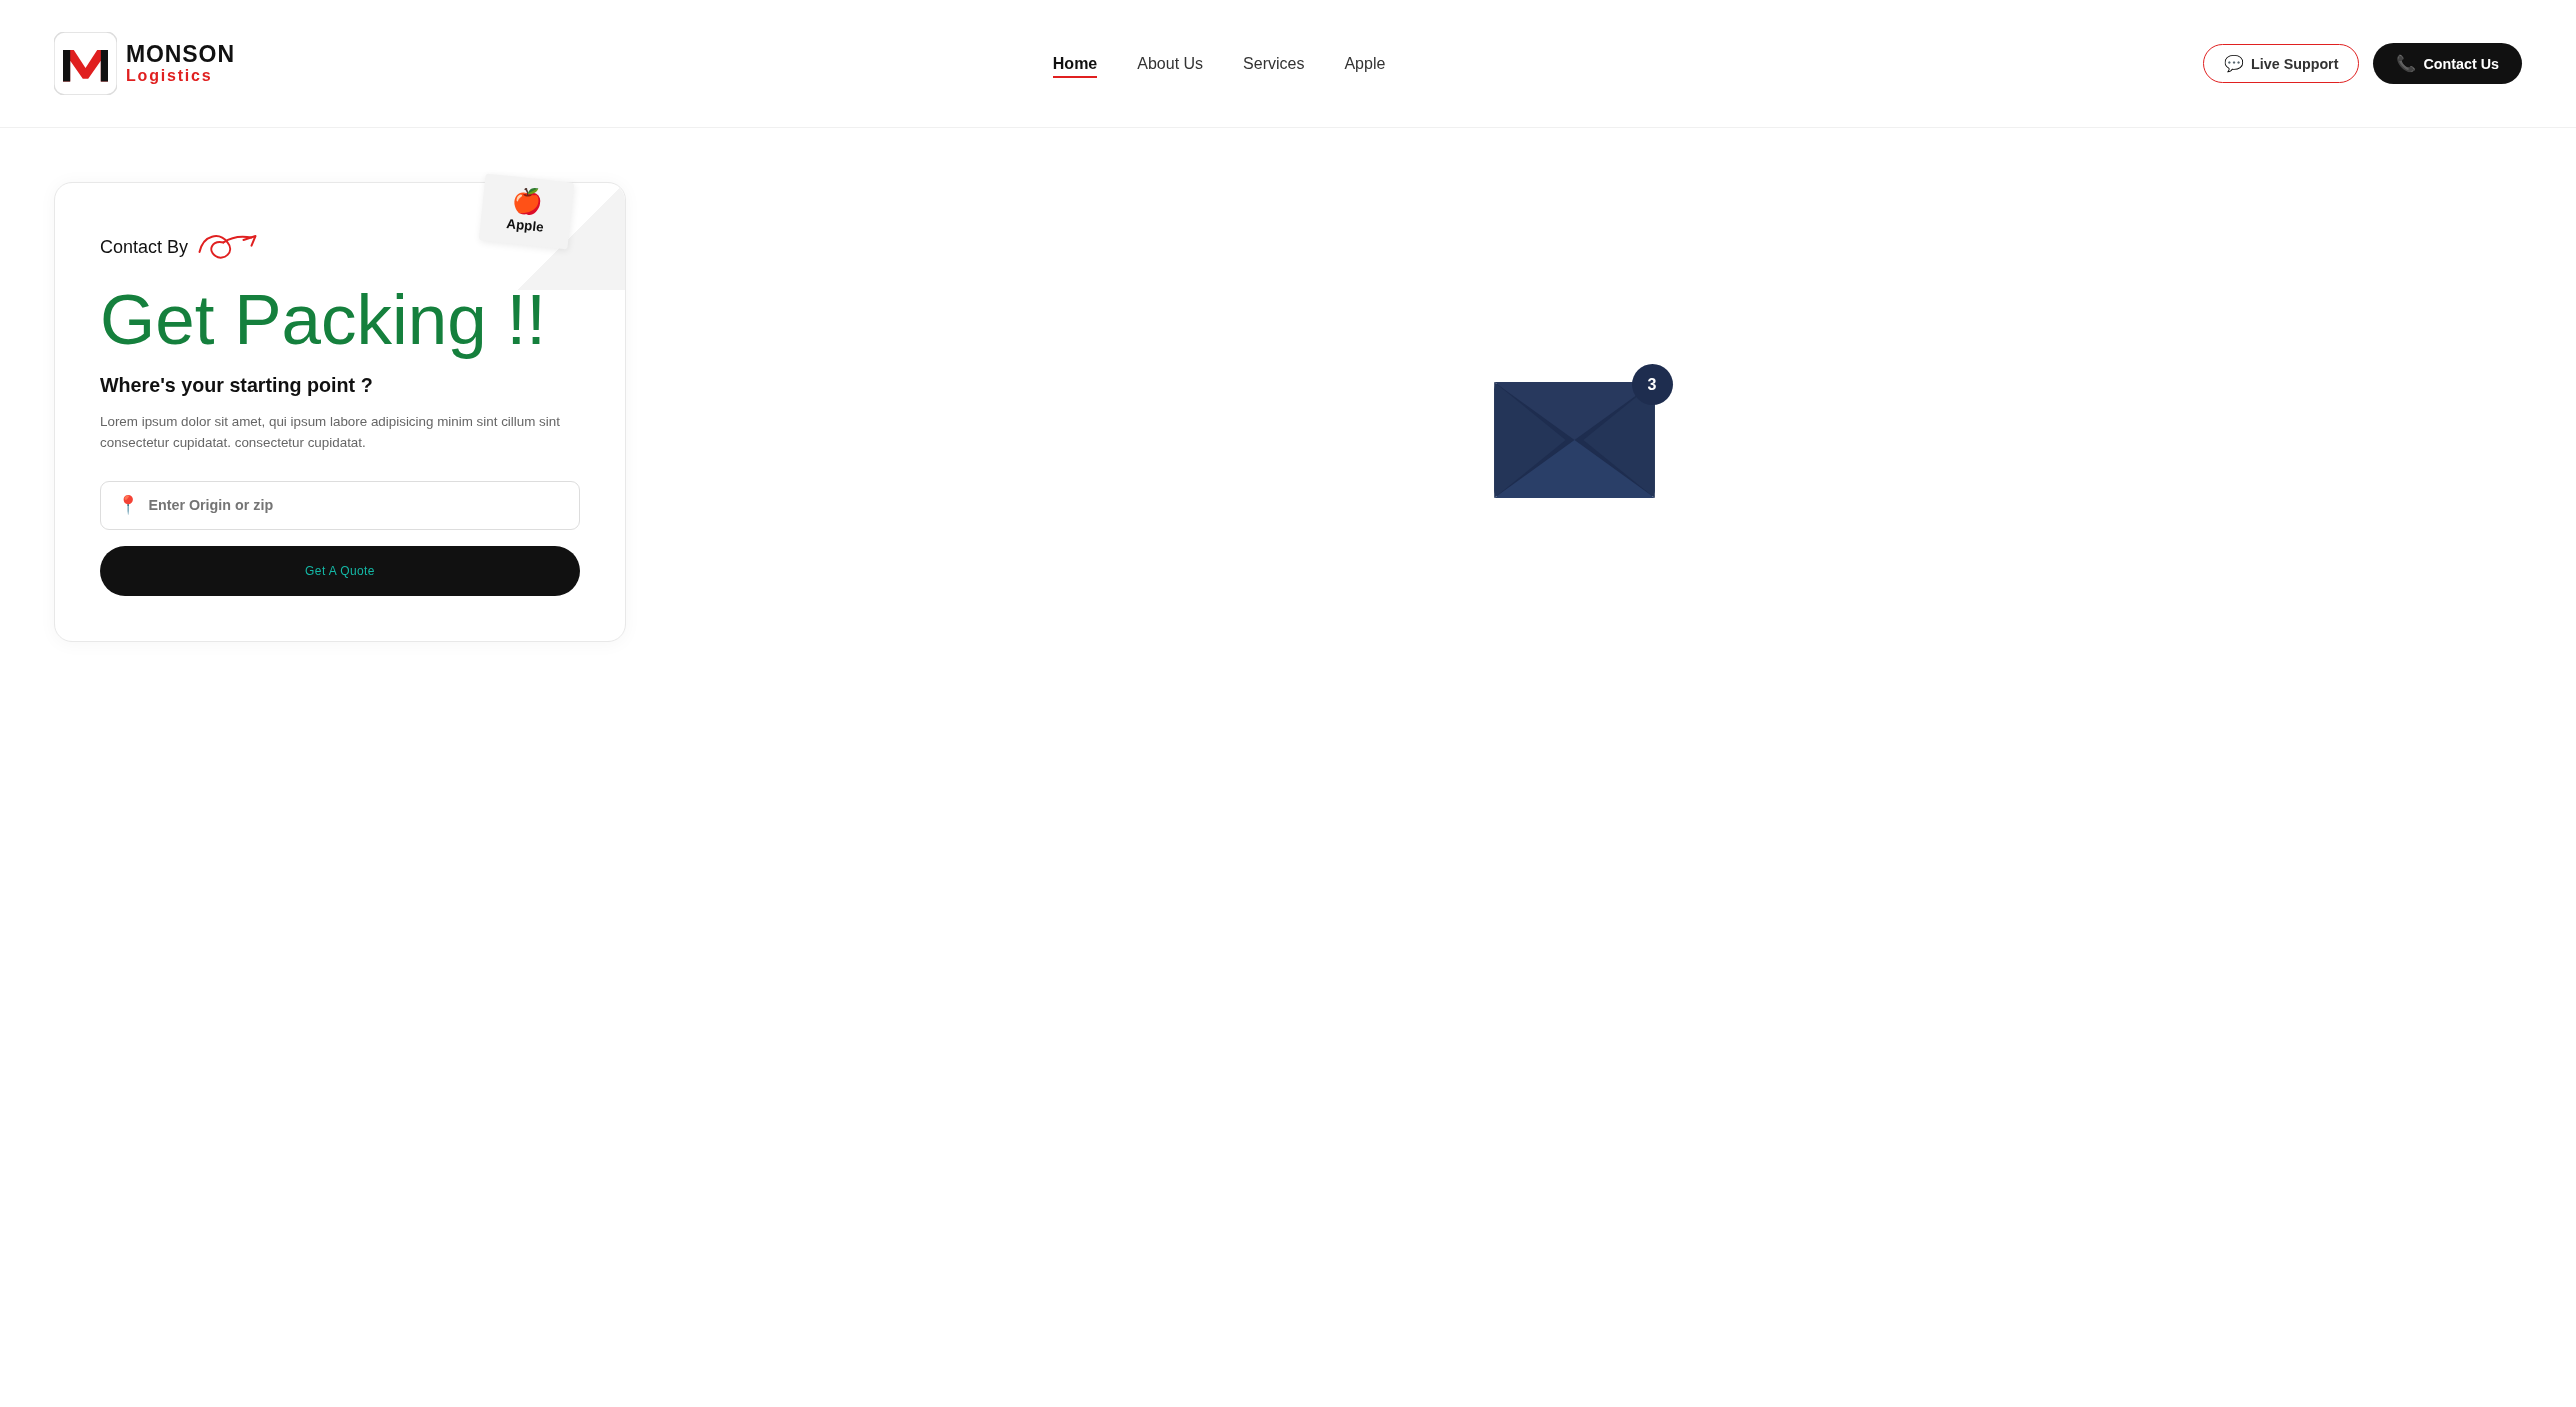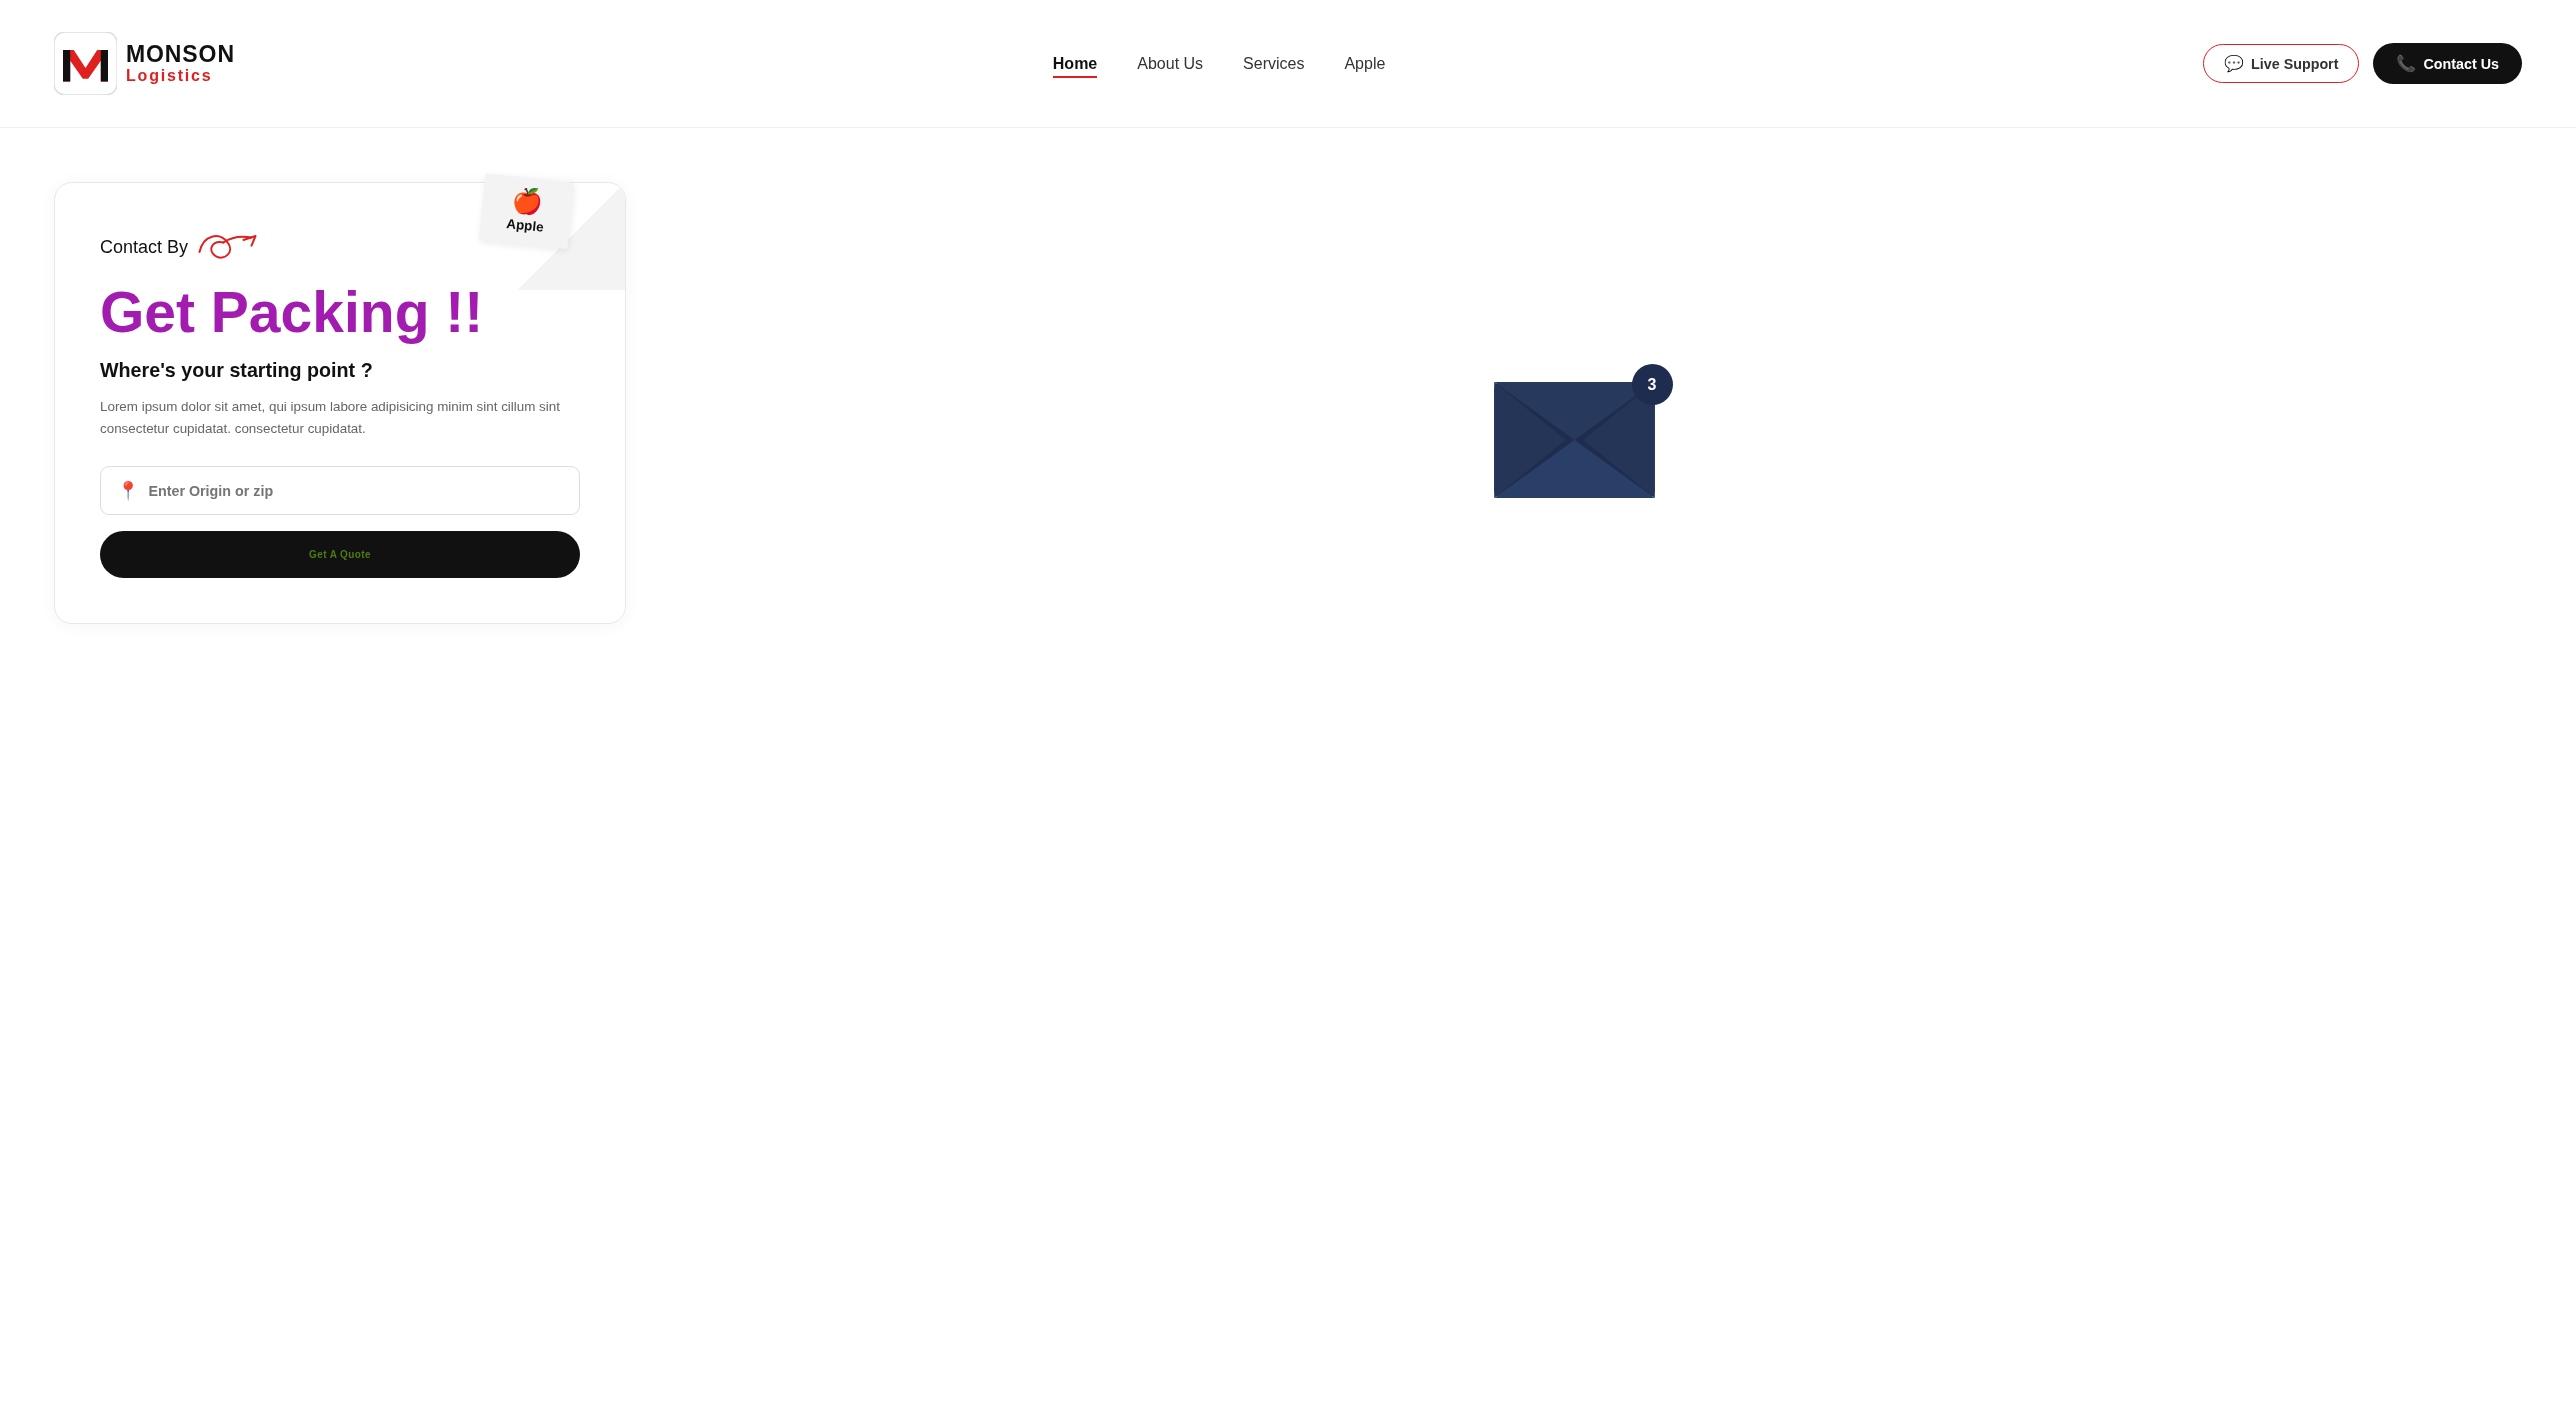--- a/index.html
+++ b/index.html
@@ -195,23 +195,23 @@
       display: inline-block;
     }
 
     .swirl-arrow svg {
       width: 81px;
       height: 36px;
     }
 
     
     .hero-title {
-      font-size: 57px;
-      font-weight: 700;
-      color: #a21caf;
+      font-size: 71px;
+      font-weight: 400;
+      color: #15803d;
       line-height: 1.05;
       margin-bottom: 16px;
     }
 
     .hero-subtitle {
       font-size: 19.7px;
       font-weight: 700;
       color: #111;
       margin-bottom: 14.3px;
     }
@@ -246,26 +246,26 @@
       color: #aaa;
       width: 100%;
       background: transparent;
       font-weight: bold;
     }
 
     
     .btn-quote {
       width: 100%;
       background: #111;
-      color: #4d7c0f;
+      color: #14b8a6;
       border: none;
       border-radius: 45px;
       padding: 18px;
-      font-size: 10px;
-      font-weight: 700;
+      font-size: 12px;
+      font-weight: 400;
       cursor: pointer;
       letter-spacing: 0.4px;
     }
 
     
     .right-area {
       flex: 1;
       display: flex;
       align-items: center;
       justify-content: center;

